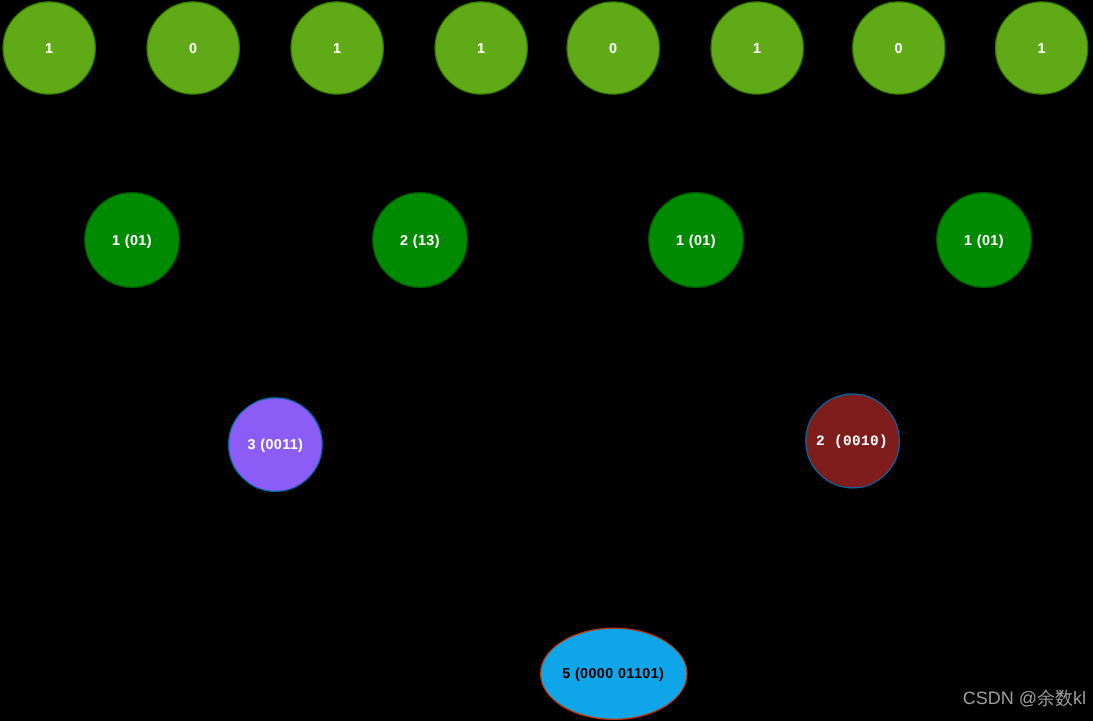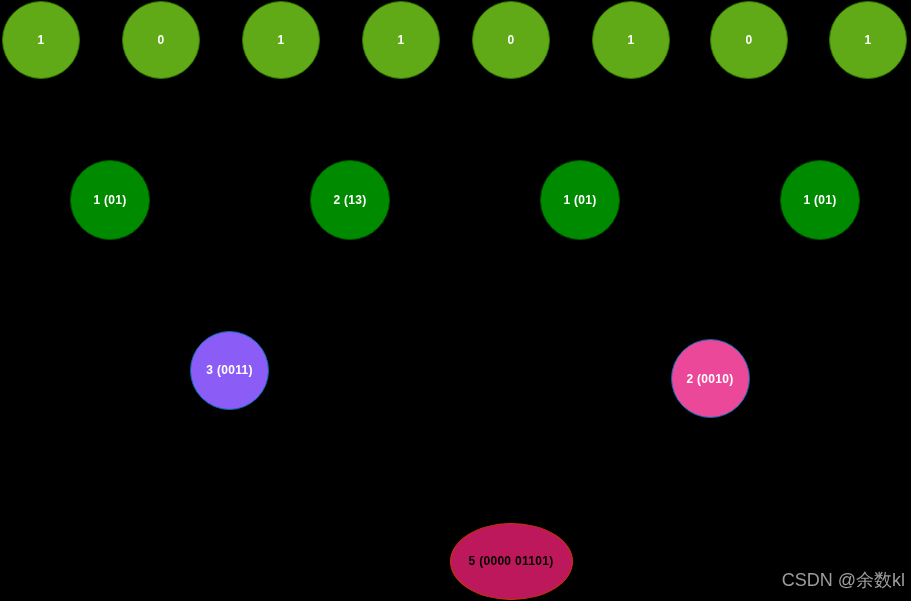--- a/index.html
+++ b/index.html
@@ -26,21 +26,21 @@
     font-size: 12px;
     font-weight: bold;
     white-space: nowrap;
     text-align: center;
     letter-spacing: 0.3px;
   }
   .watermark {
     position: absolute;
     right: 6px;
     bottom: 9px;
-    font-size: 18px;
+    font-size: 15px;
     font-weight: normal;
     margin-top: 44px;
   }
 </style>
 </head>
 <body>
 
 <div class="canvas" style="background: rgb(0, 0, 0);">
   <div id="nodes">
       <div class="node" style="left: 2px; top: 1px; width: 78px; height: 78px; background: rgb(96, 169, 23); border-color: rgb(45, 118, 0); color: rgb(255, 255, 255);">1</div>
@@ -49,17 +49,17 @@
       <div class="node" style="left: 362px; top: 1px; width: 78px; height: 78px; background: rgb(96, 169, 23); border-color: rgb(45, 118, 0); color: rgb(255, 255, 255);">1</div>
       <div class="node" style="left: 472px; top: 1px; width: 78px; height: 78px; background: rgb(96, 169, 23); border-color: rgb(45, 118, 0); color: rgb(255, 255, 255);">0</div>
       <div class="node" style="left: 592px; top: 1px; width: 78px; height: 78px; background: rgb(96, 169, 23); border-color: rgb(45, 118, 0); color: rgb(255, 255, 255);">1</div>
       <div class="node" style="left: 710px; top: 1px; width: 78px; height: 78px; background: rgb(96, 169, 23); border-color: rgb(45, 118, 0); color: rgb(255, 255, 255);">0</div>
       <div class="node" style="left: 829px; top: 1px; width: 78px; height: 78px; background: rgb(96, 169, 23); border-color: rgb(45, 118, 0); color: rgb(255, 255, 255);">1</div>
       <div class="node" style="left: 70px; top: 160px; width: 80px; height: 80px; background: rgb(0, 138, 0); border-color: rgb(0, 87, 0); color: rgb(255, 255, 255);">1 (01)</div>
       <div class="node" style="left: 310px; top: 160px; width: 80px; height: 80px; background: rgb(0, 138, 0); border-color: rgb(0, 87, 0); color: rgb(255, 255, 255);">2 (13)</div>
       <div class="node" style="left: 540px; top: 160px; width: 80px; height: 80px; background: rgb(0, 138, 0); border-color: rgb(0, 87, 0); color: rgb(255, 255, 255);">1 (01)</div>
       <div class="node" style="left: 780px; top: 160px; width: 80px; height: 80px; background: rgb(0, 138, 0); border-color: rgb(0, 87, 0); color: rgb(255, 255, 255);">1 (01)</div>
       <div class="node" style="left: 190px; top: 330.5px; width: 79px; height: 79px; background: #8b5cf6; border-color: rgb(0, 110, 175); color: rgb(255, 255, 255);">3 (0011)</div>
-      <div class="node" style="left: 670.5px; top: 339px; width: 79px; height: 79px; background: #ec4899; border-color: rgb(0, 110, 175); color: rgb(255, 255, 255);">2 (0010)</div>
-      <div class="node" style="left: 449.5px; top: 522.5px; width: 123px; height: 77px; background: #be185d; border-color: rgb(199, 53, 0); color: rgb(0, 0, 0);">5 (0000 01101)</div>
+      <div class="node" style="left: 670.5px; top: 328px; width: 79px; height: 79px; background: #7f1d1d; border-color: rgb(0, 110, 175); color: rgb(255, 255, 255); font-family: Liberation Mono, monospace;">2 (0010)</div>
+      <div class="node" style="left: 449.5px; top: 522.5px; width: 123px; height: 77px; background: #0ea5e9; border-color: rgb(199, 53, 0); color: rgb(0, 0, 0);">5 (0000 01101)</div>
     </div>
   <div class="watermark" style="color: rgb(157, 157, 157);">CSDN @余数kl</div>
 </div>
 
 </body></html>

